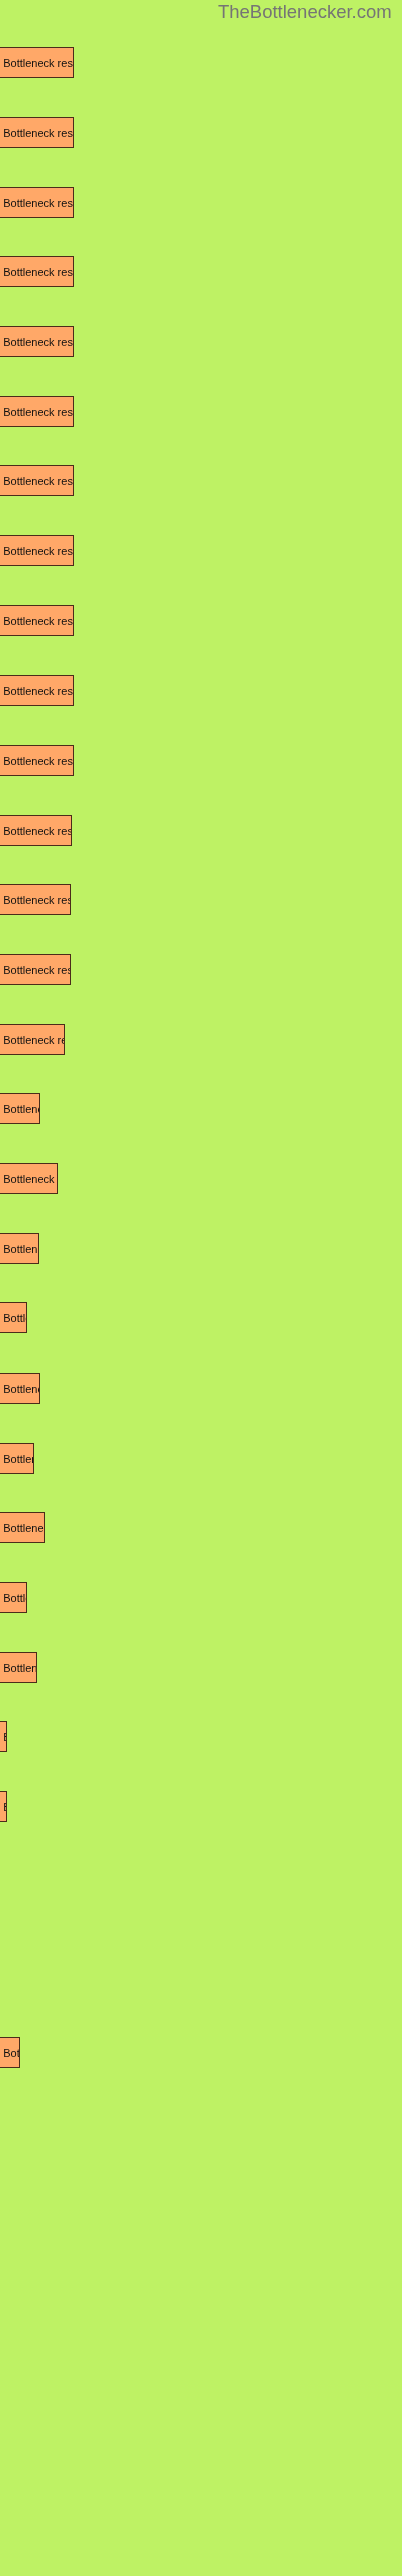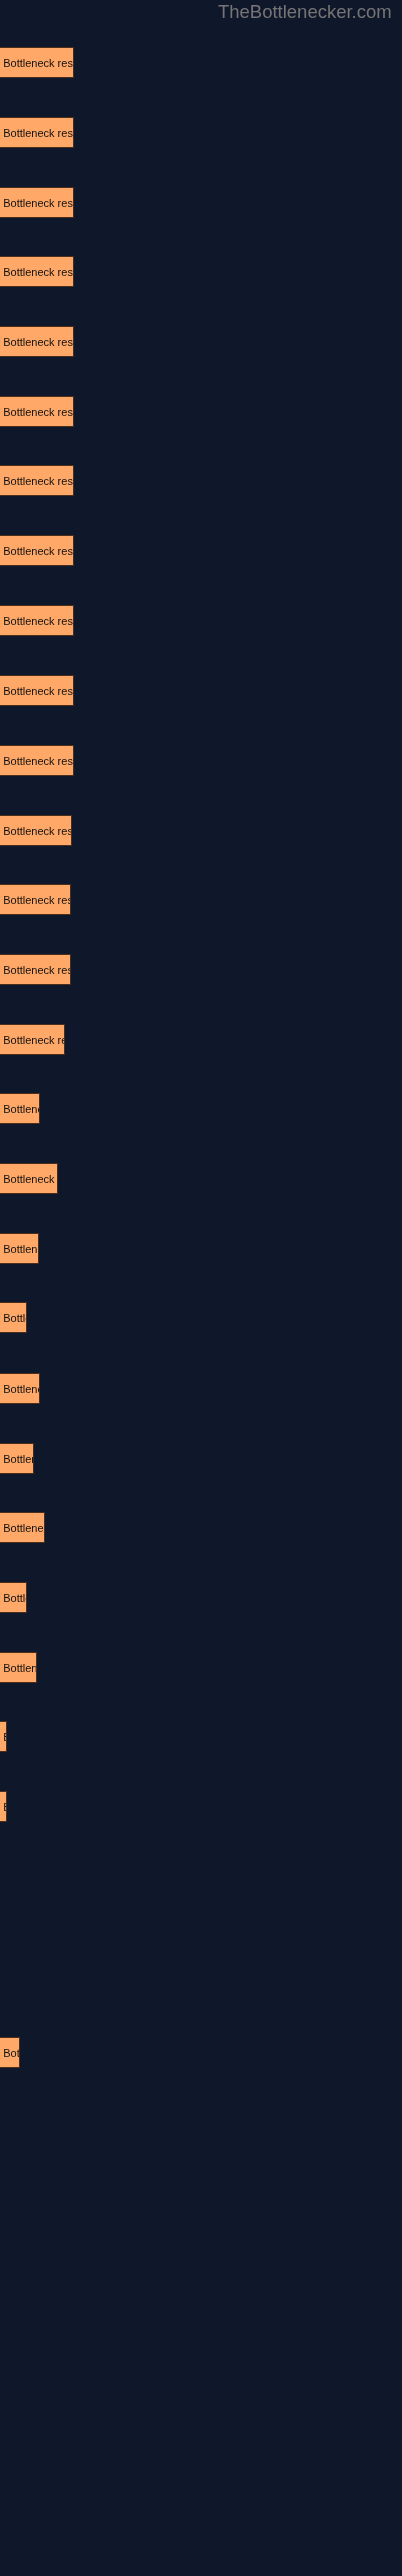--- a/index.html
+++ b/index.html
@@ -11,21 +11,21 @@
     width: 403px;
     height: 2576px;
     position: relative;
     font-family: "Liberation Sans", sans-serif;
     overflow: hidden;
   }
   #chart-root {
     position: relative;
     width: 403px;
     height: 2576px;
-    background: #0f172a;
+    background: #bef264;
   }
   .watermark {
     position: absolute;
     right: 11.3px;
     top: 0.8px;
     font-family: "Liberation Sans", sans-serif;
     font-size: 18.5px;
     font-weight: 400;
     color: #757575;
     letter-spacing: 0px;

